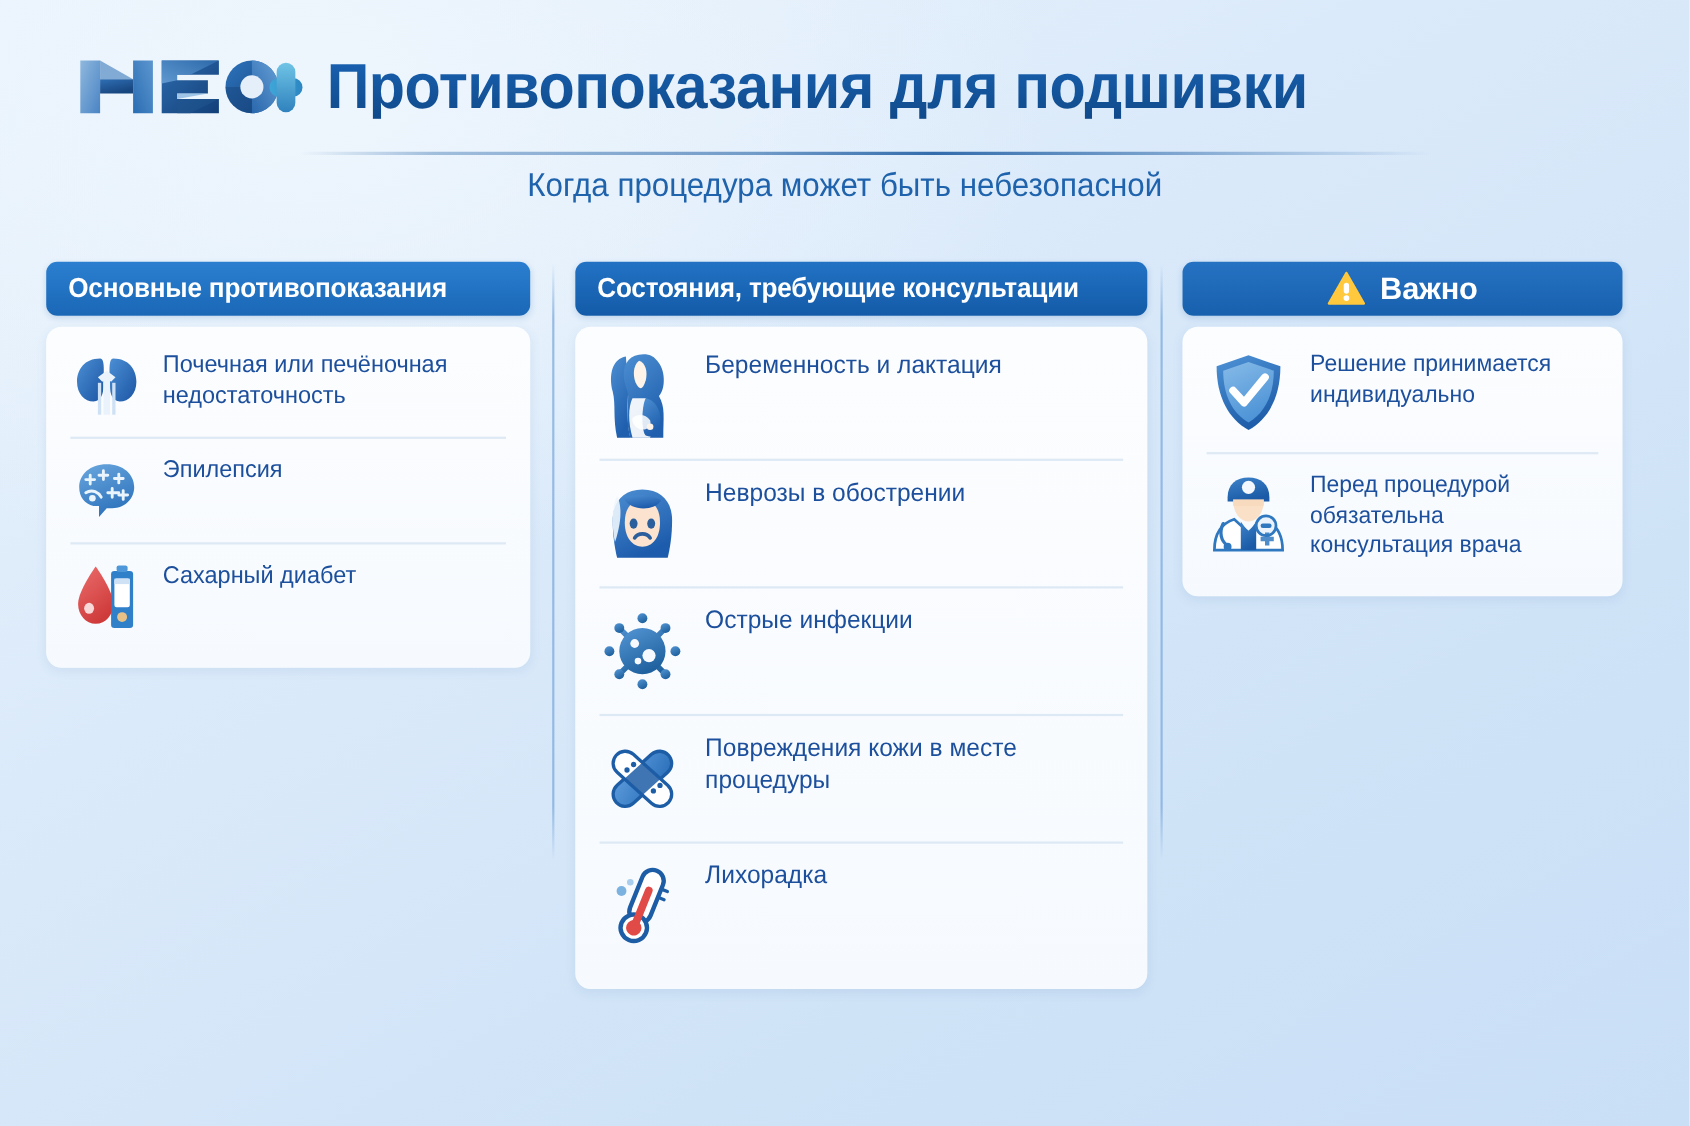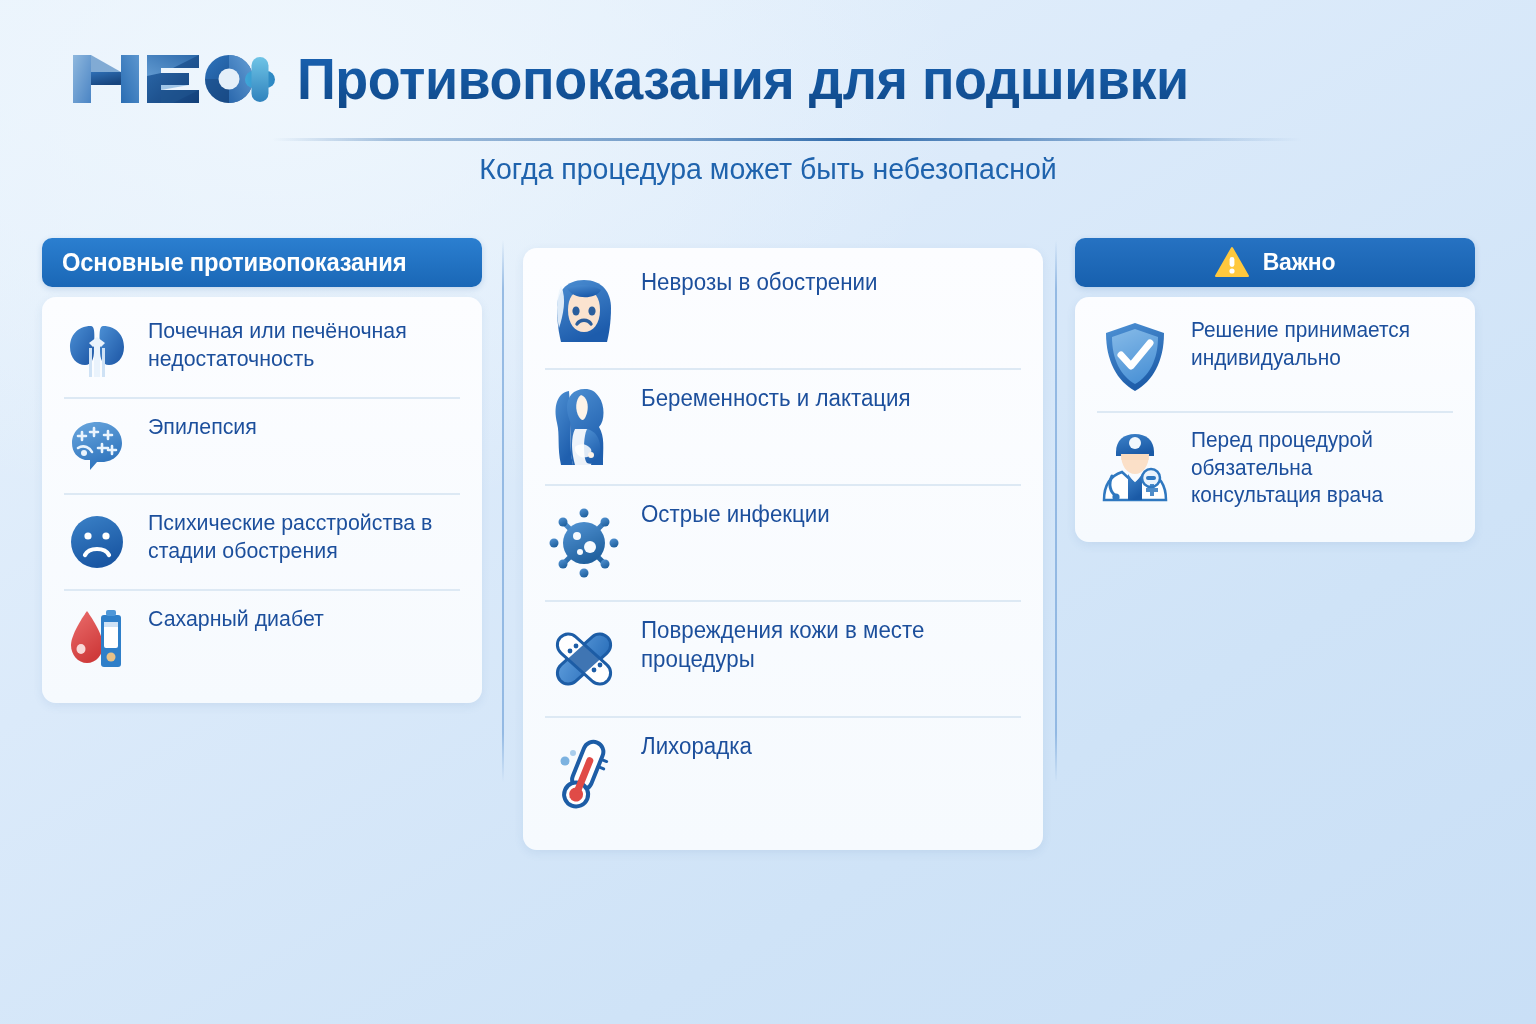--- a/index.html
+++ b/index.html
@@ -118,21 +118,21 @@
                      justify-content: center; gap: 14px; }
   .col-head-text {
     color: #ffffff;
     font-size: 25px;
     font-weight: 600;
     letter-spacing: -0.2px;
     white-space: nowrap;
     transform: scaleX(0.95);
     transform-origin: left center;
   }
-  .col-3 .col-head-text { transform: none; font-size: 23px; }
+  .col-3 .col-head-text { transform: none; font-size: 28px; }
 
   .card {
     margin-top: 10px;
     background: linear-gradient(180deg,#fcfdff 0%, #f6fafe 100%);
     border-radius: 14px;
     padding: 6px 22px 18px 22px;
     box-sizing: border-box;
     box-shadow: 0 3px 10px rgba(60,110,170,0.10);
   }
 
@@ -290,37 +290,20 @@
               <path d="M34 26 L34 34 M30 30 L40 30"></path>
               <path d="M44 28 L44 36 M40 32 L48 32"></path>
             </g>
             <circle cx="16" cy="35" r="3" fill="#eaf4fd"></circle>
           </svg>
         </span>
         <span class="row-label">Эпилепсия</span>
       </div>
 
 
-      <div class="row">
-        <span class="ico">
-          <svg width="56" height="56" viewBox="0 0 56 56">
-            <defs>
-                <linearGradient id="sad" x1="0" y1="0" x2="0.4" y2="1">
-              <stop offset="0" stop-color="#3b82c8"></stop>
-                  <stop offset="1" stop-color="#1a57a3"></stop>
-                </linearGradient>
-              </defs>
-            <circle cx="28" cy="28" r="26" fill="url(#sad)"></circle>
-            <circle cx="19" cy="22" r="3.6" fill="#ffffff"></circle>
-            <circle cx="37" cy="22" r="3.6" fill="#ffffff"></circle>
-            <path d="M16 41 C20 33 36 33 40 41" stroke="#ffffff" stroke-width="4.2" fill="none" stroke-linecap="round"></path>
-          </svg>
-        </span>
-        <span class="row-label">Психические расстройства в стадии обострения</span>
-      </div>
 
 
       <div class="row">
         <span class="ico">
           <svg width="60" height="62" viewBox="0 0 60 62">
             <defs>
                 <linearGradient id="bld" x1="0" y1="0" x2="0.5" y2="1">
               <stop offset="0" stop-color="#eb6e6d"></stop>
                   <stop offset="1" stop-color="#cf3b3b"></stop>
                 </linearGradient>
@@ -334,62 +317,65 @@
             <circle cx="44" cy="50" r="4.5" fill="#e8c187"></circle>
           </svg>
         </span>
         <span class="row-label">Сахарный диабет</span>
       </div>
 
     </div>
   </div>
 
   <div class="col col-2">
+    <div class="col-head">
+      <span class="col-head-text">Состояния, требующие консультации</span>
+    </div>
     <div class="card">
+
+      <div class="row">
+        <span class="ico">
+          <svg width="74" height="84" viewBox="0 0 74 84">
+            <defs>
+                <linearGradient id="prg" x1="0" y1="0" x2="0.4" y2="1">
+              <stop offset="0" stop-color="#4d8fd2"></stop>
+                  <stop offset="1" stop-color="#1f5fae"></stop>
+                </linearGradient>
+              </defs>
+            <path d="M22 6 C10 8 6 22 10 38 C13 50 10 62 14 80 L26 80 C22 62 24 48 24 36 Z" fill="url(#prg)"></path>
+            <path d="M38 4 C26 4 20 12 20 22 C20 32 24 36 24 42 C24 54 22 66 26 80 L56 80 C56 62 58 52 52 42 C58 36 58 20 52 12 C48 6 44 4 38 4 Z" fill="url(#prg)"></path>
+            <path d="M34 10 C28 14 28 26 32 32 C36 38 38 34 40 28 C42 20 40 12 34 10 Z" fill="#fdf3e8"></path>
+            <path d="M28 44 C24 52 24 66 28 80 L44 80 C48 66 46 52 40 44 Z" fill="#ffffff" opacity="0.92"></path>
+            <path d="M40 44 C50 46 56 58 52 72 C50 78 44 80 40 78 C36 74 36 52 40 44 Z" fill="url(#prg)"></path>
+            <path d="M28 62 C32 58 40 58 44 64 C46 70 40 74 34 72 C30 70 27 66 28 62 Z" fill="#ffffff" opacity="0.85"></path>
+            <circle cx="44" cy="70" r="3" fill="#fdf3e8"></circle>
+          </svg>
+        </span>
+        <span class="row-label">Беременность и лактация</span>
+      </div>
 
       <div class="row">
         <span class="ico">
           <svg width="70" height="66" viewBox="0 0 70 66">
             <defs>
                 <linearGradient id="swm" x1="0" y1="0" x2="0.4" y2="1">
               <stop offset="0" stop-color="#4c8ed2"></stop>
                   <stop offset="1" stop-color="#1d5cac"></stop>
                 </linearGradient>
               </defs>
             <path d="M35 2 C17 2 8 14 8 30 C8 44 10 56 12 64 L58 64 C60 56 62 44 62 30 C62 14 53 2 35 2 Z" fill="url(#swm)"></path>
             <path d="M35 12 C24 12 19 20 19 32 C19 46 26 54 35 54 C44 54 51 46 51 32 C51 20 46 12 35 12 Z" fill="#fbe3cf"></path>
             <path d="M12 8 C18 20 14 38 10 50 C8 40 6 20 12 8 Z" fill="#eef6fd" opacity="0.9"></path>
             <path d="M18 10 C26 6 44 6 52 12 C46 22 24 22 18 10 Z" fill="url(#swm)"></path>
             <ellipse cx="27" cy="33" rx="3.6" ry="4.6" fill="#2b5e9c"></ellipse>
             <ellipse cx="43" cy="33" rx="3.6" ry="4.6" fill="#2b5e9c"></ellipse>
             <path d="M28 46 C31 41 39 41 42 46" stroke="#2b5e9c" stroke-width="3.4" fill="none" stroke-linecap="round"></path>
           </svg>
         </span>
         <span class="row-label">Неврозы в обострении</span>
-      </div>
-
-      <div class="row">
-        <span class="ico">
-          <svg width="74" height="84" viewBox="0 0 74 84">
-            <defs>
-                <linearGradient id="prg" x1="0" y1="0" x2="0.4" y2="1">
-              <stop offset="0" stop-color="#4d8fd2"></stop>
-                  <stop offset="1" stop-color="#1f5fae"></stop>
-                </linearGradient>
-              </defs>
-            <path d="M22 6 C10 8 6 22 10 38 C13 50 10 62 14 80 L26 80 C22 62 24 48 24 36 Z" fill="url(#prg)"></path>
-            <path d="M38 4 C26 4 20 12 20 22 C20 32 24 36 24 42 C24 54 22 66 26 80 L56 80 C56 62 58 52 52 42 C58 36 58 20 52 12 C48 6 44 4 38 4 Z" fill="url(#prg)"></path>
-            <path d="M34 10 C28 14 28 26 32 32 C36 38 38 34 40 28 C42 20 40 12 34 10 Z" fill="#fdf3e8"></path>
-            <path d="M28 44 C24 52 24 66 28 80 L44 80 C48 66 46 52 40 44 Z" fill="#ffffff" opacity="0.92"></path>
-            <path d="M40 44 C50 46 56 58 52 72 C50 78 44 80 40 78 C36 74 36 52 40 44 Z" fill="url(#prg)"></path>
-            <path d="M28 62 C32 58 40 58 44 64 C46 70 40 74 34 72 C30 70 27 66 28 62 Z" fill="#ffffff" opacity="0.85"></path>
-            <circle cx="44" cy="70" r="3" fill="#fdf3e8"></circle>
-          </svg>
-        </span>
-        <span class="row-label">Беременность и лактация</span>
       </div>
 
       <div class="row">
         <span class="ico">
           <svg width="68" height="68" viewBox="0 0 68 68">
             <defs>
                 <linearGradient id="vir" x1="0" y1="0" x2="0.5" y2="1">
               <stop offset="0" stop-color="#5596d6"></stop>
                   <stop offset="1" stop-color="#20619f"></stop>
                 </linearGradient>

